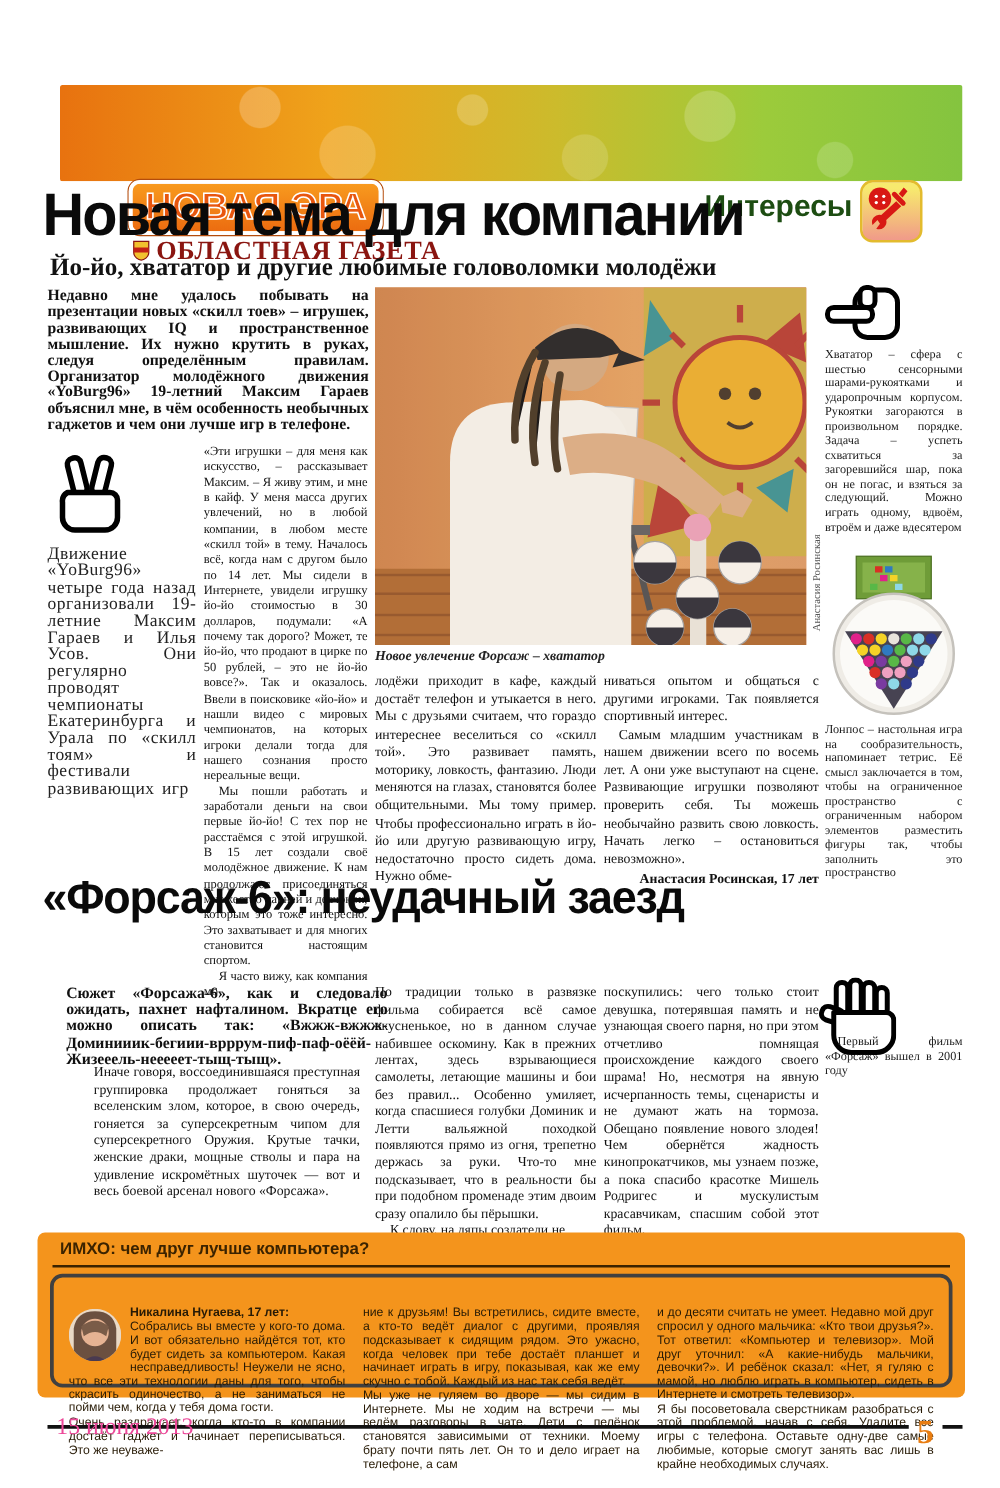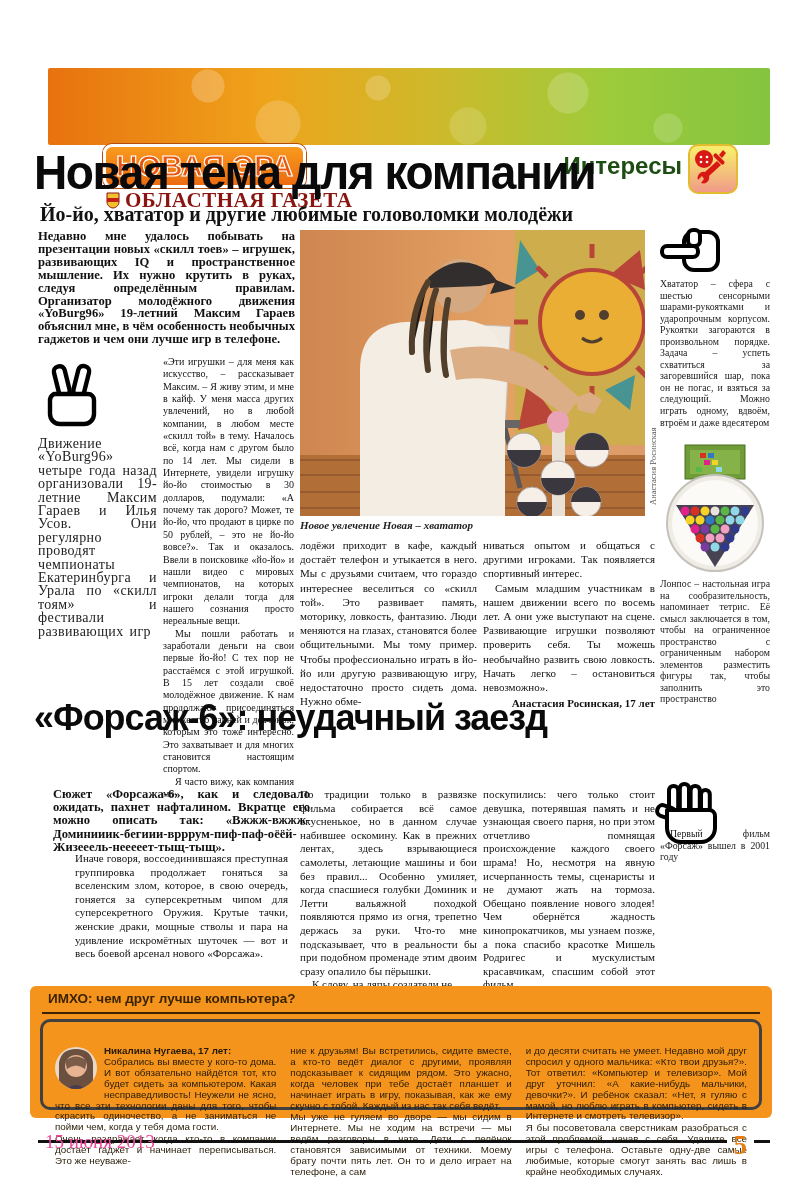--- a/index.html
+++ b/index.html
@@ -185,21 +185,21 @@
           <path d="M241 248a17 17 0 0 0 34 0z" fill="#20202a"></path>
           <circle cx="232" cy="272" r="15" fill="#f5f2ea" stroke="#999"></circle>
           <path d="M217 272a15 15 0 0 0 30 0z" fill="#20202a"></path>
           <circle cx="286" cy="272" r="15" fill="#f5f2ea" stroke="#999"></circle>
           <path d="M271 272a15 15 0 0 1 30 0z" fill="#20202a"></path>
         </g>
       </g>
       <rect width="345" height="286" fill="rgba(255,225,215,0.12)"></rect>
     </svg>
   </div>
-  <div class="abs caption">Новое увлечение Новая – хвататор</div>
+  <div class="abs caption">Новое увлечение Форсаж – хвататор</div>
   <div class="abs credit">Анастасия Росинская</div>
 
   <div class="abs colB col just">
     <p>лодёжи приходит в кафе, каждый достаёт телефон и утыкается в него. Мы с друзьями считаем, что гораздо интереснее веселиться со «скилл той». Это развивает память, моторику, ловкость, фантазию. Люди меняются на глазах, становятся более общительными. Мы тому пример. Чтобы профессионально играть в йо-йо или другую развивающую игру, недостаточно просто сидеть дома. Нужно обме-</p>
   </div>
   <div class="abs colC col just">
     <p>ниваться опытом и общаться с другими игроками. Так появляется спортивный интерес.</p>
     <p>Самым младшим участникам в нашем движении всего по восемь лет. А они уже выступают на сцене. Развивающие игрушки позволяют проверить себя. Ты можешь необычайно развить свою ловкость. Начать легко – остановиться невозможно».</p>
     <div class="byline">Анастасия Росинская, 17 лет</div>
   </div>

